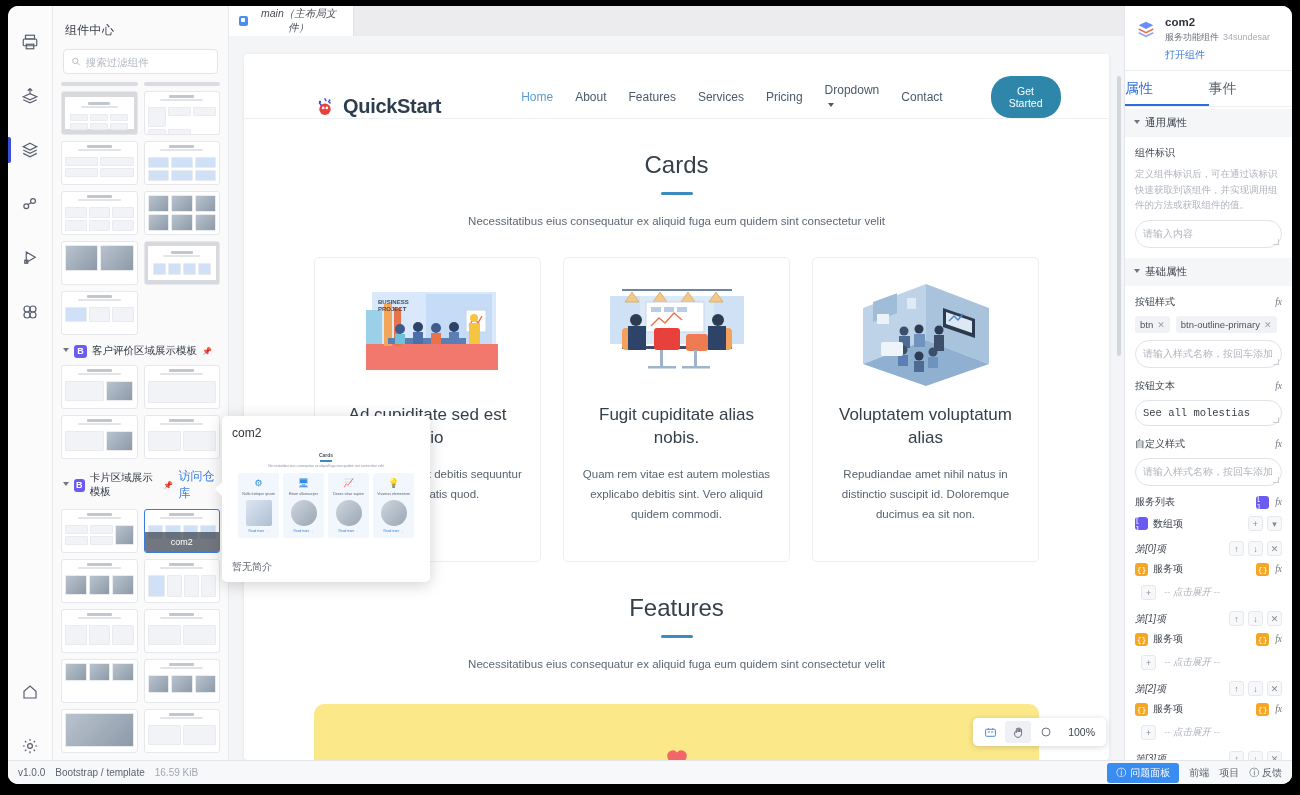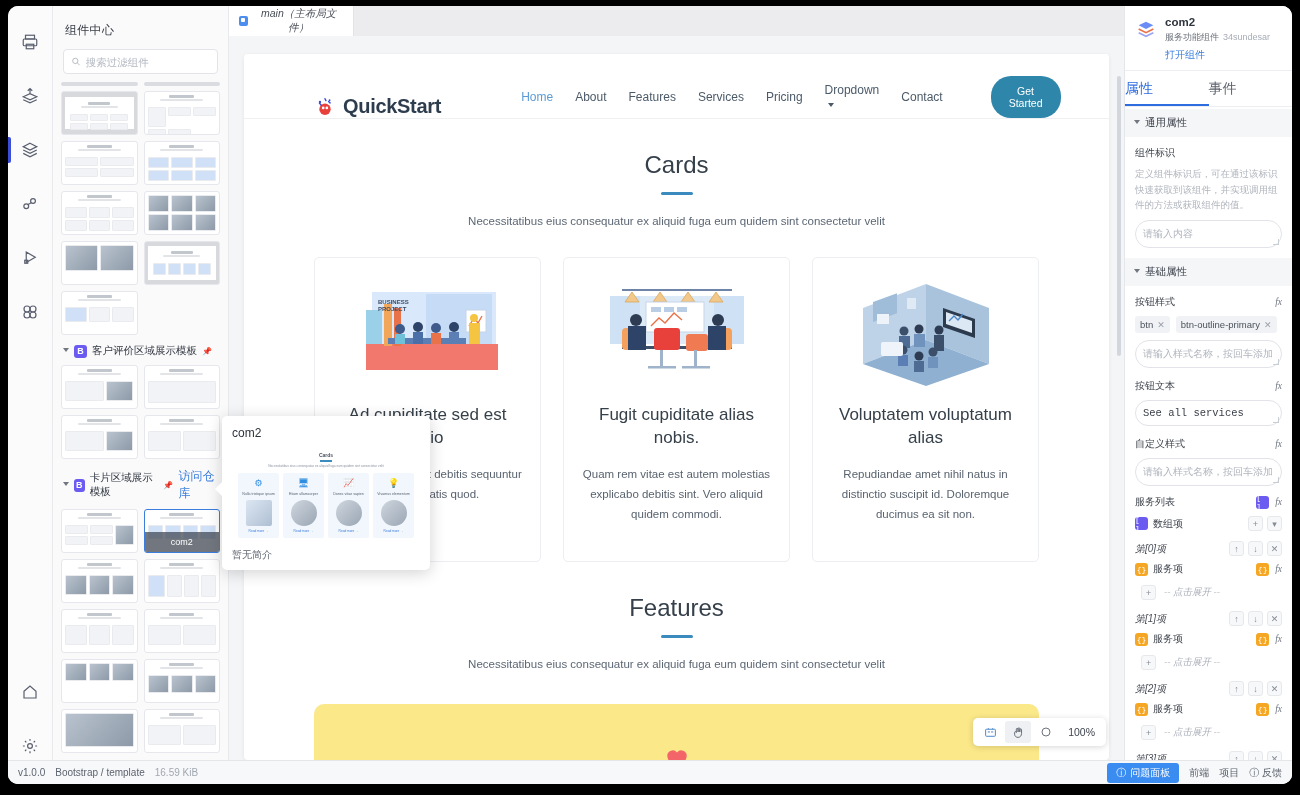--- a/index.html
+++ b/index.html
@@ -221,21 +221,21 @@
   .tt-h { font-size:5px; color:#4a5260; text-align:center; font-weight:bold;}
   .tt-rule{width:12px;height:1.5px;background:#3c8bbf;margin:2px auto;}
   .tt-sub{font-size:3.2px;color:#8b939f;text-align:center;margin-bottom:5px;}
   .tt-grid{display:grid;grid-template-columns:repeat(4,1fr);gap:4px;}
   .tt-card{background:#f2f7fd;border-radius:2px;padding:6px 3px 5px;text-align:center;}
   .tt-ico{font-size:9px;color:#2f8de0;line-height:1;}
   .tt-ct{font-size:3.6px;color:#5a6472;margin-top:4px;line-height:1.35;}
   .tt-img{width:26px;height:26px;border-radius:50%;margin:4px auto 3px;background:linear-gradient(135deg,#cfd6de,#9aa6b4);}
   .tt-img.sq{border-radius:2px;background:linear-gradient(135deg,#dce6f2,#aebfd3);}
   .tt-more{font-size:3.2px;color:#3a7ddc;}
-  .tt-foot{font-size:10px;color:#5d636e;margin-top:4px;}
+  .tt-foot{font-size:10px;color:#5d636e;margin-top:16px;}
   .tt-arrow{position:absolute;left:-5px;top:68px;width:10px;height:10px;background:#fff;transform:rotate(45deg);}
 </style>
 </head>
 <body>
 
 <div class="app">
 
   <div class="rail">
     <div class="rail-top">
       <div class="rail-ico">
@@ -827,21 +827,21 @@
           </span>
         </div>
         <div class="finput">请输入样式名称，按回车添加</div>
       </div>
 
       <div class="fgroup">
         <div class="flabel">
           <span>按钮文本</span>
           <span class="fx">fx</span>
         </div>
-        <div class="finput val">See all services</div>
+        <div class="finput val">See all molestias</div>
       </div>
 
       <div class="fgroup">
         <div class="flabel">
           <span>自定义样式</span>
           <span class="fx">fx</span>
         </div>
         <div class="finput">请输入样式名称，按回车添加</div>
       </div>
 

